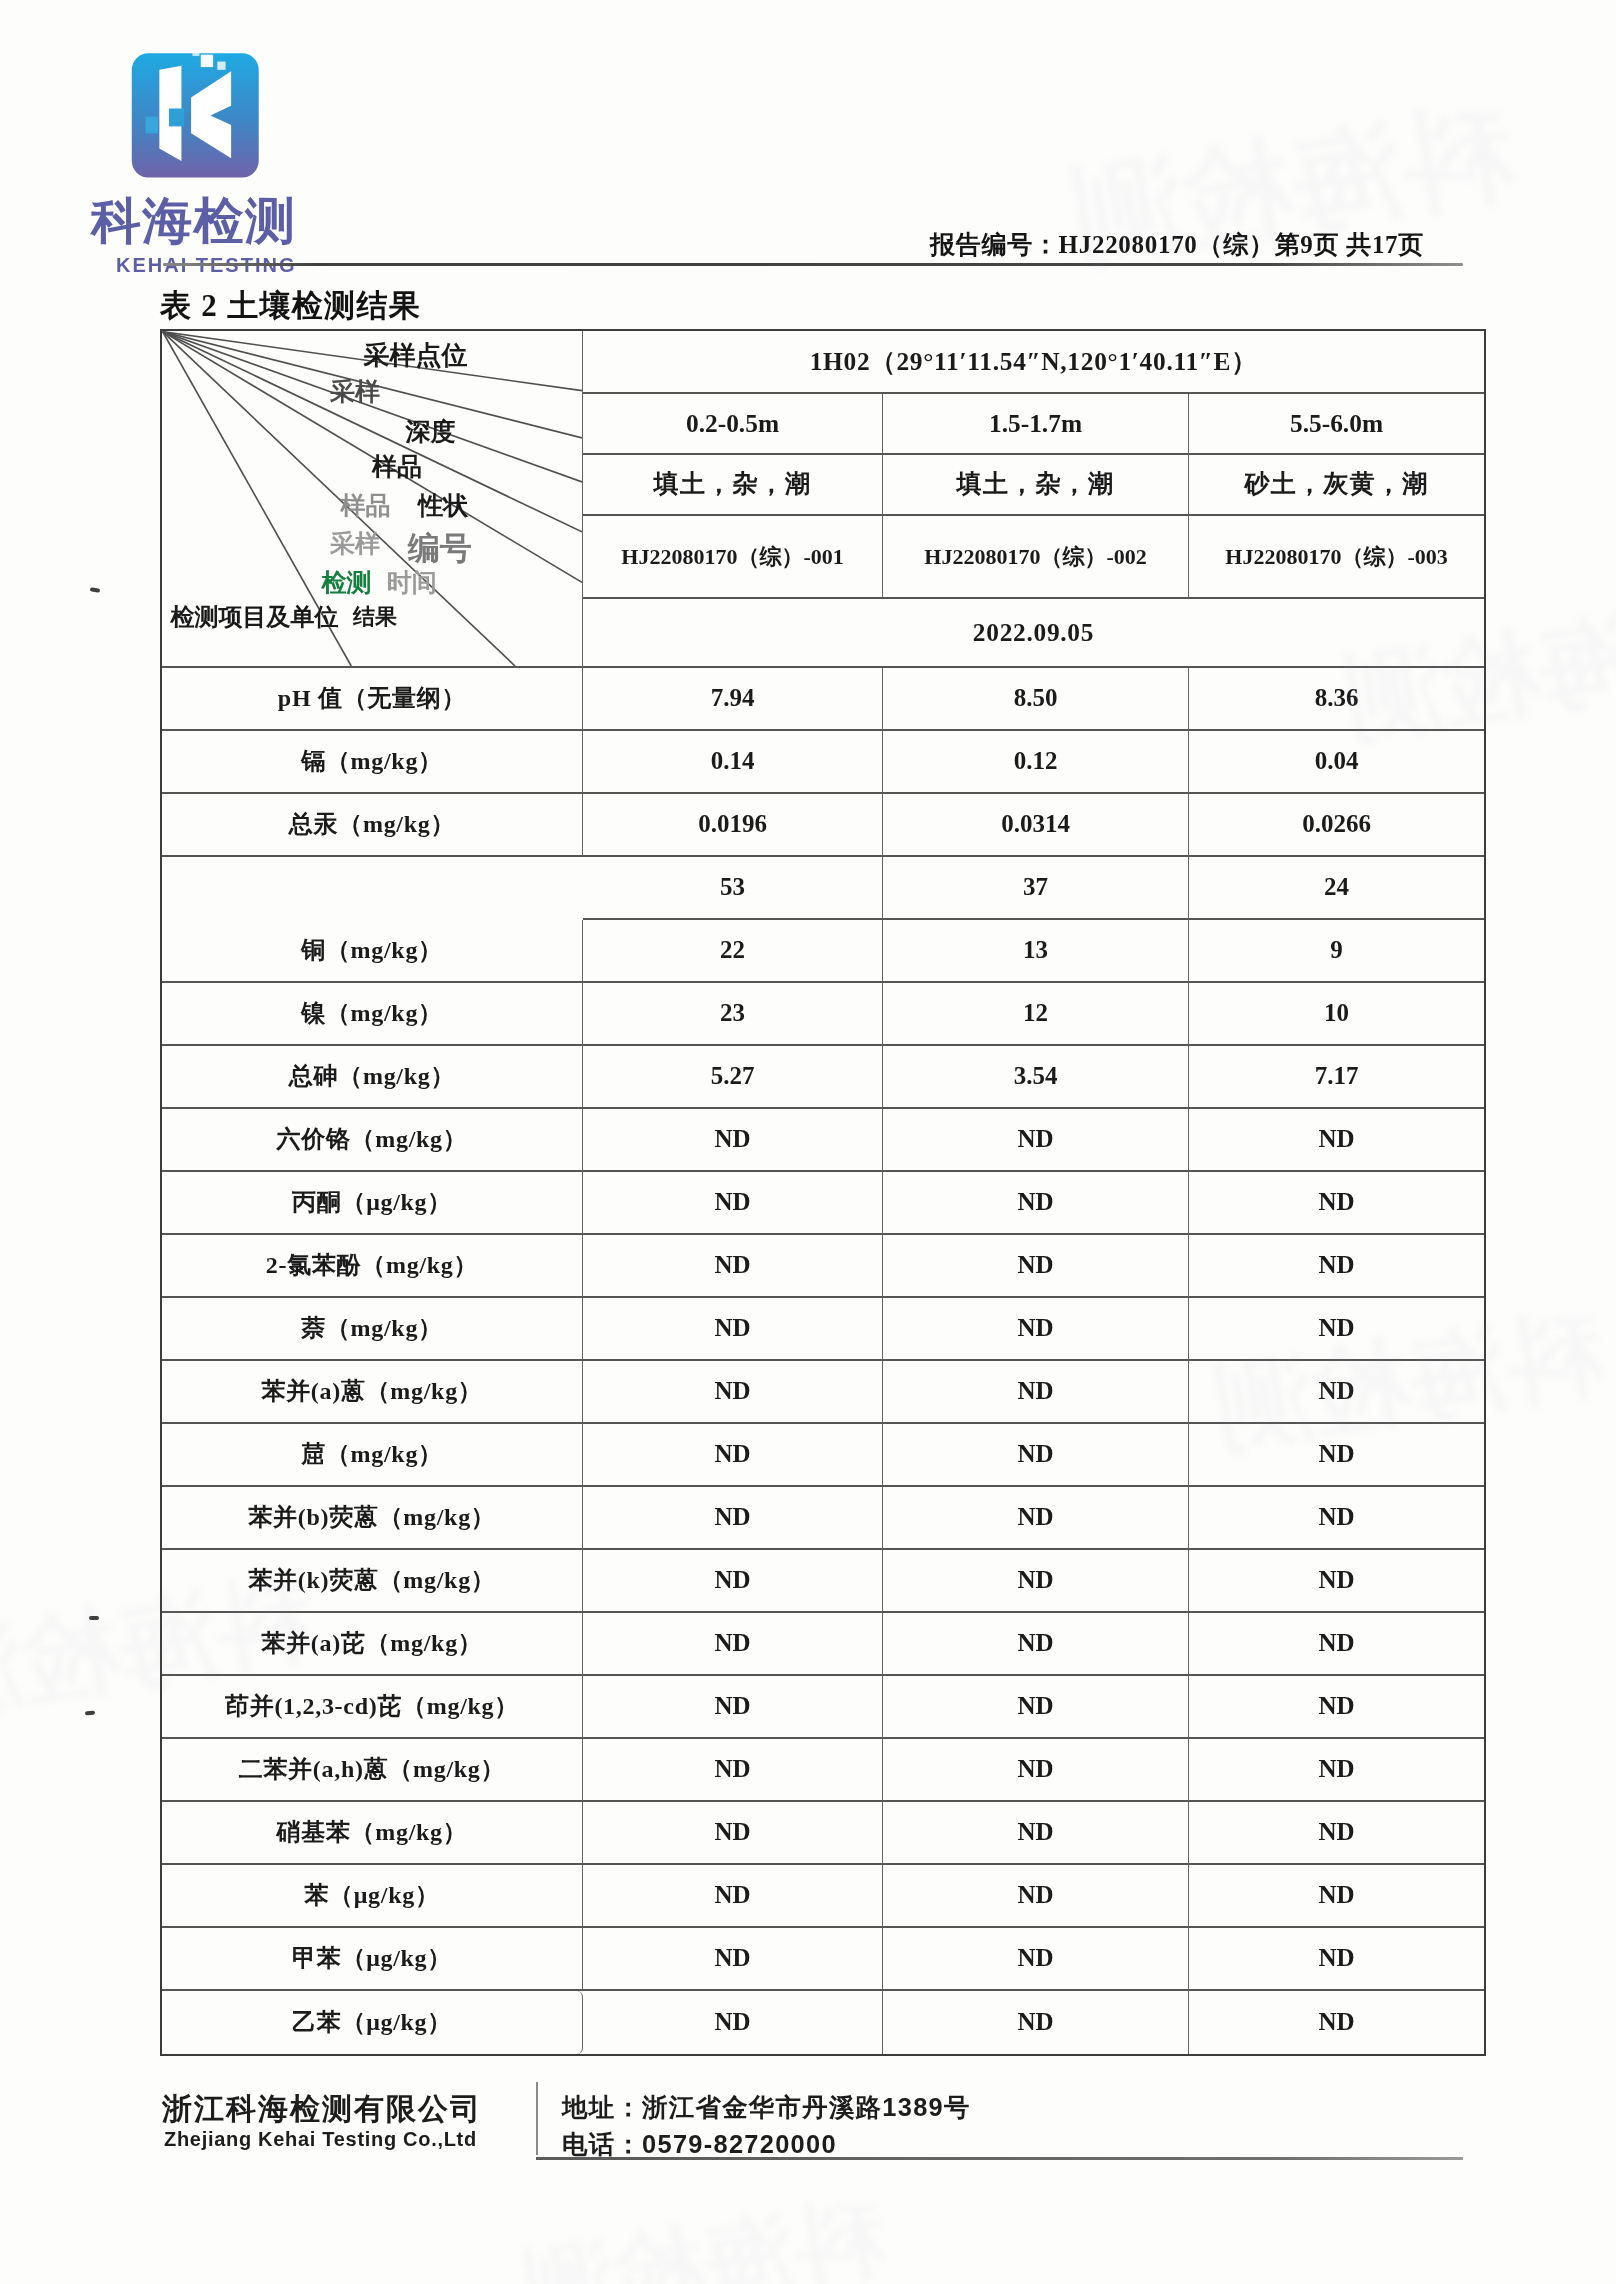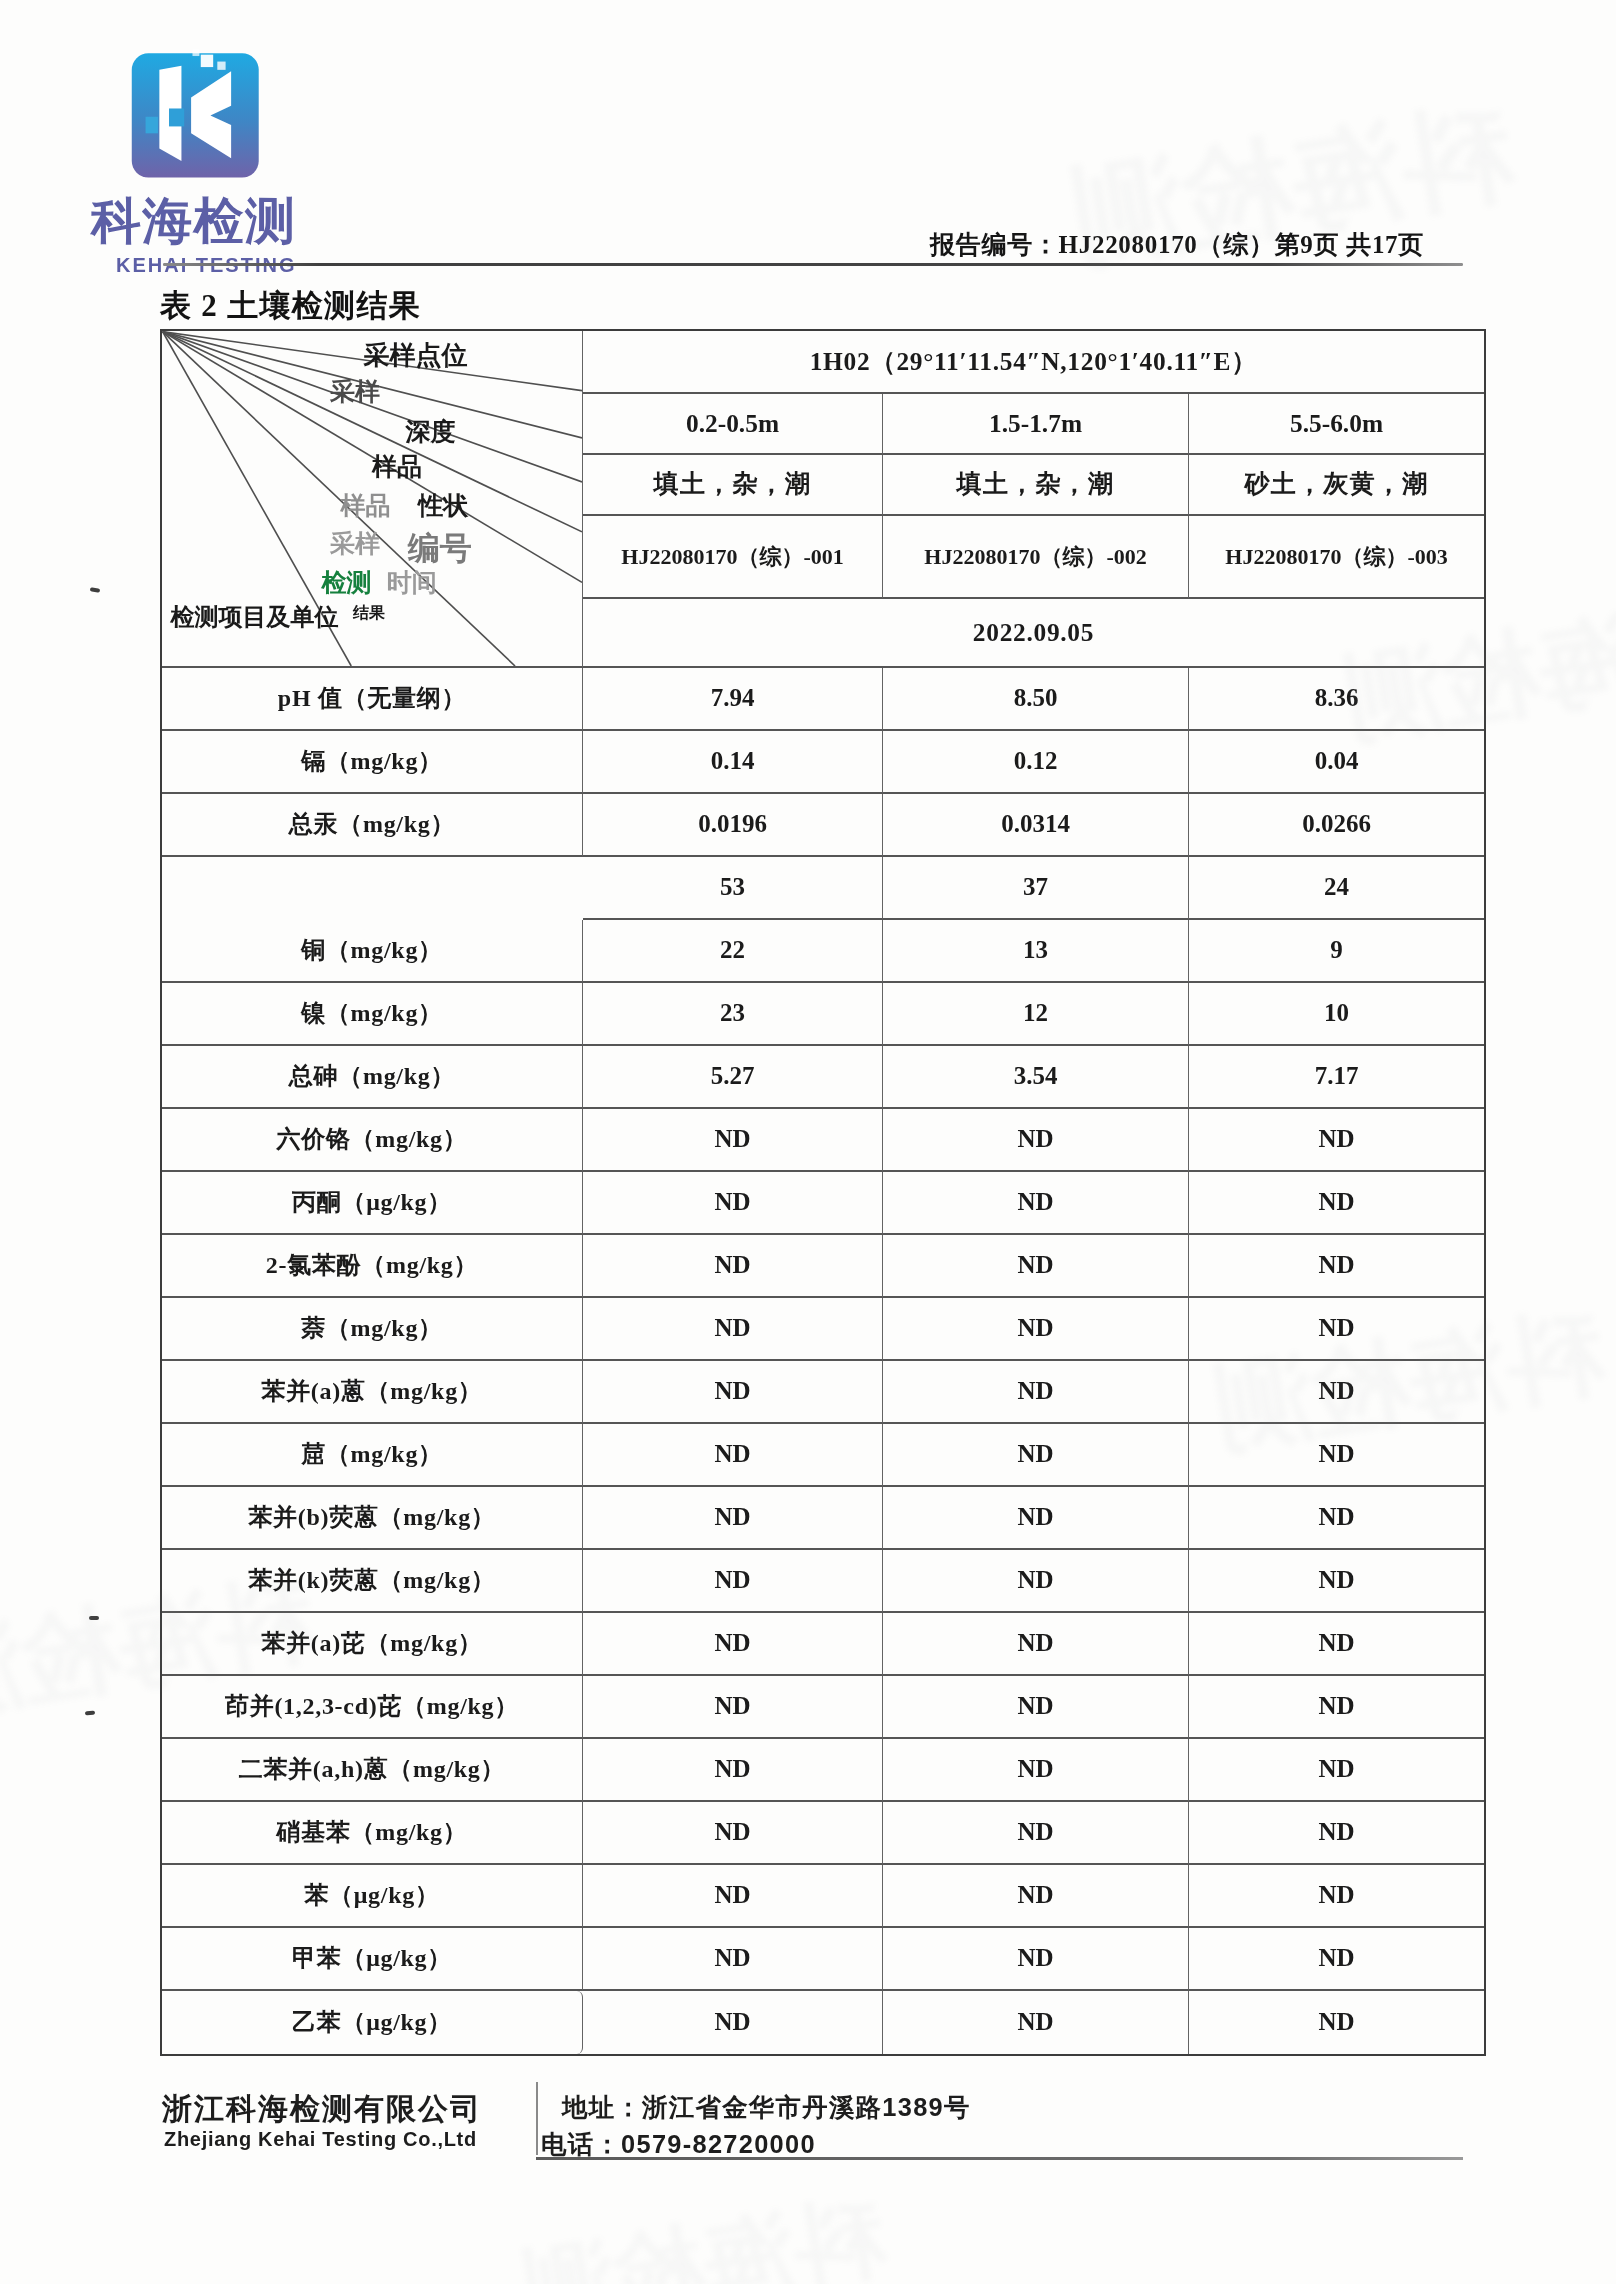--- a/index.html
+++ b/index.html
@@ -64,21 +64,21 @@
   #corner-cell { padding:0; }
   #corner-cell svg { position:absolute; left:0; top:0; width:100%; height:100%; }
   .corner-label { position:absolute; white-space:nowrap; font-weight:bold; }
   
   #footer { position:absolute; left:0; top:2075px; width:1616px; height:130px;
     font-family:"Liberation Sans","DejaVu Sans",sans-serif; color:#1d1d1d; }
   #company-cn { position:absolute; left:162px; top:14.3px; font-size:30px; font-weight:bold; letter-spacing:2px; }
   #company-en { position:absolute; left:164px; top:53px; font-size:20px; font-weight:bold; letter-spacing:0.7px; }
   #footer-divider { position:absolute; left:536px; top:6.5px; width:2px; height:73px; background:#8a8a8a; }
   #footer-address { position:absolute; left:562px; top:15.6px; font-size:25.4px; font-weight:bold; letter-spacing:1.3px; }
-  #footer-phone   { position:absolute; left:541px; top:53px; font-size:25.4px; font-weight:bold; letter-spacing:1.3px; }
+  #footer-phone   { position:absolute; left:562px; top:53px; font-size:25.4px; font-weight:bold; letter-spacing:1.3px; }
   #footer-rule { position:absolute; left:536px; top:82px; width:927px; height:2.6px;
     background:linear-gradient(90deg,#5a5a5a,#6e6e6e 80%,#9a9a9a); }
   
   .margin-mark { position:absolute; width:9.8px; height:3.9px; background:#3e3e3e; border-radius:2px; }
   .watermark-ghost {
     position:absolute; font-family:"Liberation Sans","DejaVu Sans",sans-serif;
     font-weight:bold; color:#8e949c; opacity:0.055; filter:blur(3.3px);
     transform:scaleX(-1) rotate(9deg); white-space:nowrap; pointer-events:none;
   }
 </style>
@@ -129,21 +129,21 @@
         <span class="corner-label" style="left: 40%; top: 14%; font-size: 25px; color: rgb(74, 74, 74);">采样</span>
         <span class="corner-label" style="left: 58%; top: 26%; font-size: 25px; color: rgb(26, 26, 26);">深度</span>
         <span class="corner-label" style="left: 50%; top: 36.5%; font-size: 25px; color: rgb(26, 26, 26);">样品</span>
         <span class="corner-label" style="left: 42.5%; top: 48%; font-size: 25px; color: rgb(143, 143, 143);">样品</span>
         <span class="corner-label" style="left: 61%; top: 48%; font-size: 25px; color: rgb(26, 26, 26);">性状</span>
         <span class="corner-label" style="left: 40%; top: 59.5%; font-size: 25px; color: rgb(154, 154, 154);">采样</span>
         <span class="corner-label" style="left: 58.5%; top: 59.5%; font-size: 32px; color: rgb(122, 122, 122);">编号</span>
         <span class="corner-label" style="left: 38%; top: 71%; font-size: 25px; color: #15803d;">检测</span>
         <span class="corner-label" style="left: 53.5%; top: 71%; font-size: 25px; color: rgb(154, 154, 154);">时间</span>
         <span class="corner-label" style="left: 2%; top: 81.5%; font-size: 24px; color: rgb(26, 26, 26);">检测项目及单位</span>
-        <span class="corner-label" style="left: 45.5%; top: 81.5%; font-size: 16px; color: rgb(26, 26, 26);">结果</span>
+        <span class="corner-label" style="left: 45.5%; top: 81.5%; font-size: 22px; color: rgb(26, 26, 26);">结果</span>
       </div>
       <div class="cell hdr-loc last-col" style="grid-area: 1 / 2 / auto / span 3;">1H02（29°11′11.54″N,120°1′40.11″E）</div>
       <div class="cell hdr-depth" style="grid-area: 2 / 2;">0.2-0.5m</div>
       <div class="cell hdr-depth" style="grid-area: 2 / 3;">1.5-1.7m</div>
       <div class="cell hdr-depth last-col" style="grid-area: 2 / 4;">5.5-6.0m</div>
       <div class="cell hdr-char" style="grid-area: 3 / 2;">填土，杂，潮</div>
       <div class="cell hdr-char" style="grid-area: 3 / 3;">填土，杂，潮</div>
       <div class="cell hdr-char last-col" style="grid-area: 3 / 4;">砂土，灰黄，潮</div>
       <div class="cell hdr-id" style="grid-area: 4 / 2;">HJ22080170（综）-001</div>
       <div class="cell hdr-id" style="grid-area: 4 / 3;">HJ22080170（综）-002</div>

